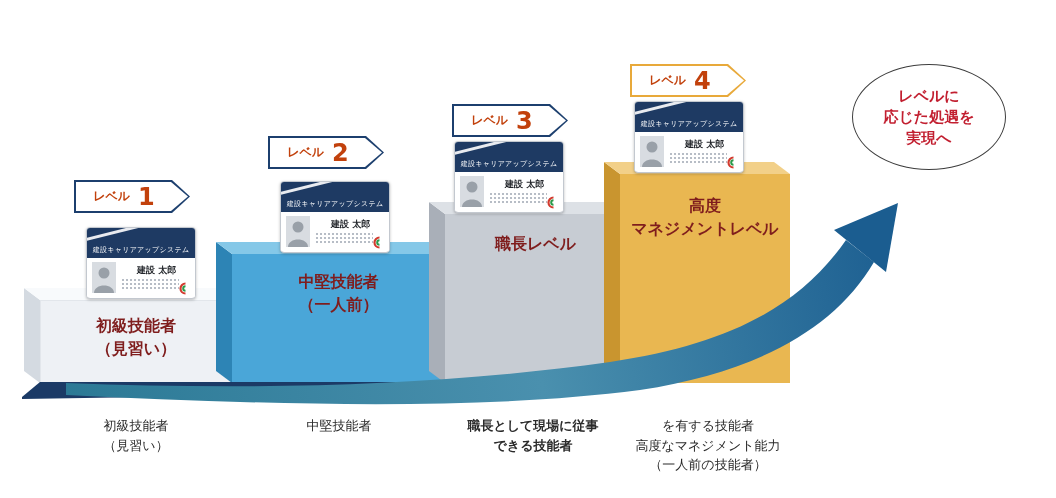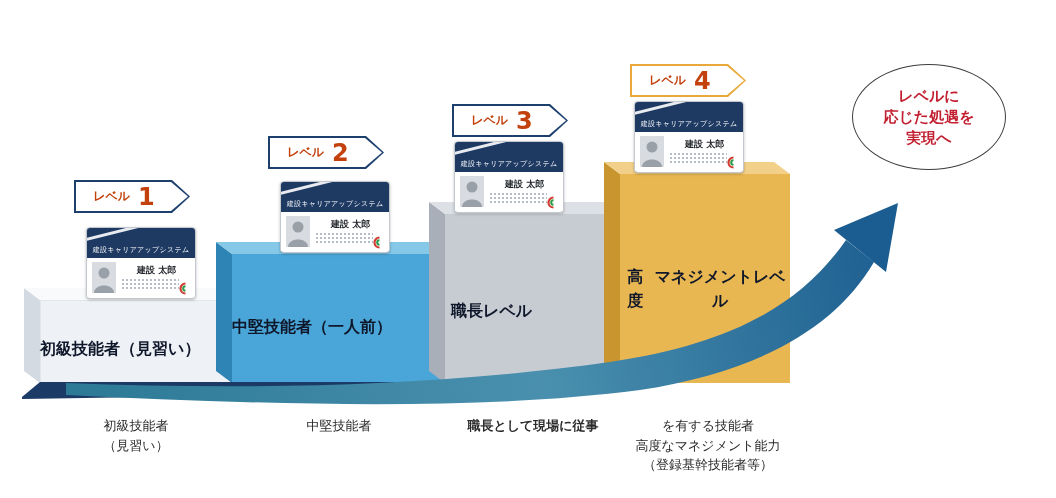--- a/index.html
+++ b/index.html
@@ -24,26 +24,26 @@
   .lv2 .step-top  {left:216px;top:242px;width:229px;height:12px;}
   .lv2 .step-side {left:216px;top:242px;width:16px;height:141px;}
   .lv3 .step-front{left:445px;top:214px;width:175px;height:169px;}
   .lv3 .step-top  {left:429px;top:202px;width:191px;height:12px;}
   .lv3 .step-side {left:429px;top:202px;width:16px;height:181px;}
   .lv4 .step-front{left:620px;top:174px;width:170px;height:209px;}
   .lv4 .step-top  {left:604px;top:162px;width:186px;height:12px;}
   .lv4 .step-side {left:604px;top:162px;width:16px;height:221px;}
 
   .step-label{
-    position:absolute;inset:0;display:flex;flex-direction:row;align-items:center;
-    font-weight:bold;font-size:16px;line-height:1.45;color:#0f172a;text-align:center;
+    position:absolute;inset:0;display:flex;flex-direction:column;align-items:center;
+    font-weight:bold;font-size:16px;line-height:1.45;color:#7f1d1d;text-align:center;
   }
   .lv1 .step-label{padding-top:14px;}
   .lv2 .step-label{padding-top:16px;}
-  .lv3 .step-label{padding-top:24px;margin-left:6px;}
+  .lv3 .step-label{padding-top:18px;margin-left:6px;}
   .lv4 .step-label{padding-top:20px;}
 
   
   .badge{position:absolute;width:116px;height:33px;z-index:6;}
   .lv1 .badge{left:74px;top:180px;}
   .lv2 .badge{left:268px;top:136px;}
   .lv3 .badge{left:452px;top:104px;}
   .lv4 .badge{left:630px;top:64px;}
   .badge-outer{
     position:absolute;inset:0;background:var(--badge);
@@ -242,20 +242,21 @@
         <div class="card-name">建設 太郎</div>
         <div class="card-dots"></div>
         <svg class="card-logo" viewBox="0 0 13 13">
           <path d="M6.5 1.5 A5 5 0 1 0 6.5 11.5" fill="none" stroke="#d23b2f" stroke-width="2.2"></path>
           <path d="M6.5 4.2 A2.3 2.3 0 1 0 6.5 8.8" fill="none" stroke="#2a9a4a" stroke-width="2"></path>
         </svg>
       </div>
     </div>
     <div class="caption">
       <div>職長として現場に従事</div>
+      <div>できる技能者</div>
       <div></div>
     </div>
   </div>
 
   <div class="level lv4" style="--front: #e9b751; --top: #f2d089; --side: #c9952f; --badge: #e8a93a;">
     <div class="step-side"></div>
     <div class="step-top"></div>
     <div class="step-front">
       <div class="step-label">
         <span>高度</span>
@@ -285,21 +286,21 @@
         <div class="card-dots"></div>
         <svg class="card-logo" viewBox="0 0 13 13">
           <path d="M6.5 1.5 A5 5 0 1 0 6.5 11.5" fill="none" stroke="#d23b2f" stroke-width="2.2"></path>
           <path d="M6.5 4.2 A2.3 2.3 0 1 0 6.5 8.8" fill="none" stroke="#2a9a4a" stroke-width="2"></path>
         </svg>
       </div>
     </div>
     <div class="caption">
       <div>を有する技能者</div>
       <div>高度なマネジメント能力</div>
-      <div>（登録基幹技能者等）</div>
+      <div>（一人前の技能者）</div>
     </div>
   </div>
 
   <div class="goal" style="color: rgb(194, 31, 48);">
     <div>レベルに</div>
     <div>応じた処遇を</div>
     <div>実現へ</div>
   </div>
 
 </div>

